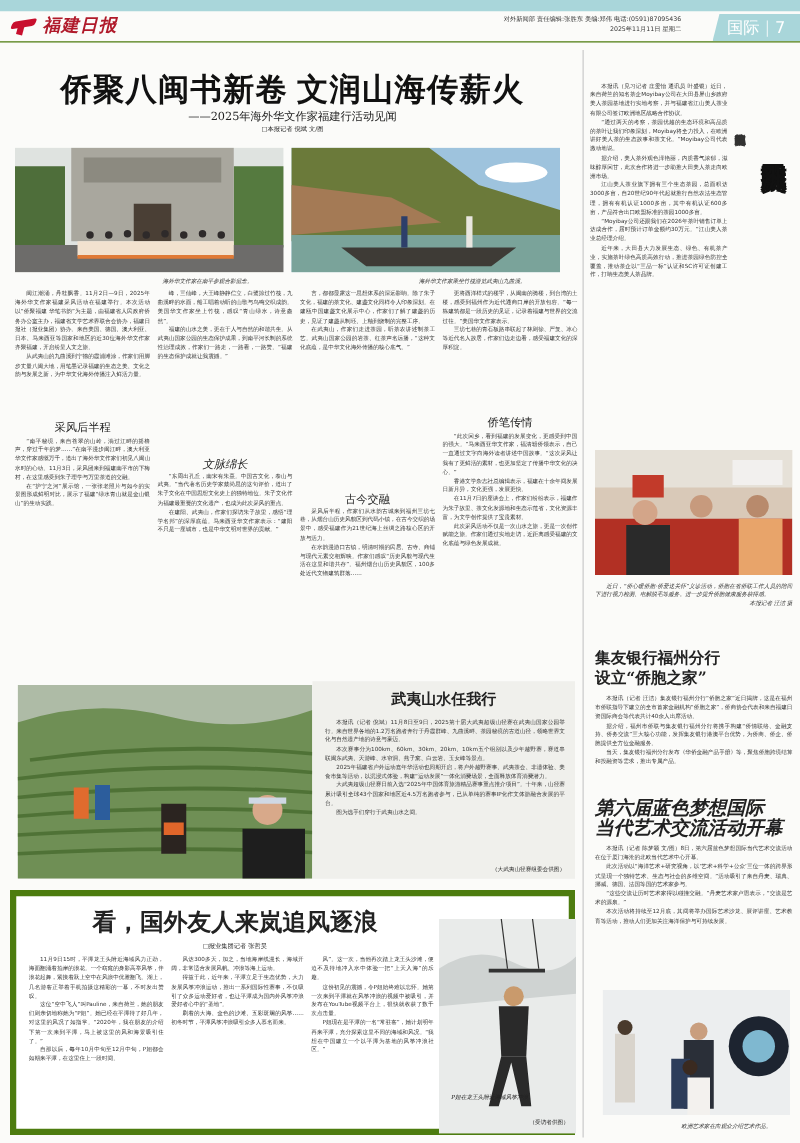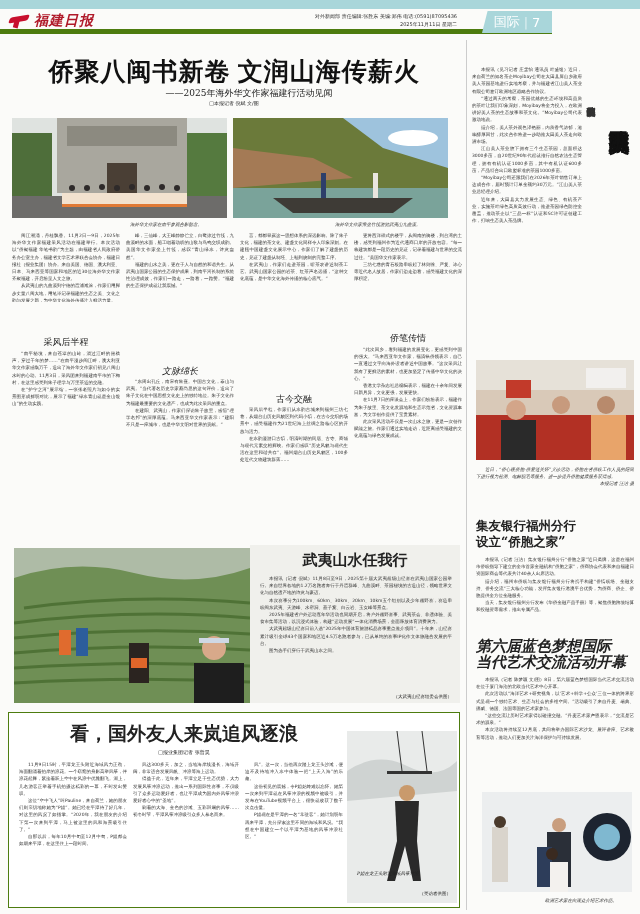--- a/index.html
+++ b/index.html
@@ -1,42 +1,42 @@
 <!DOCTYPE html>
 <html><head>
 <meta charset="utf-8">
 <style>
   * { box-sizing: border-box; margin: 0; padding: 0; }
   body { width: 640px; height: 914px; background: #fbfbf9; font-family: "DejaVu Serif", serif; color: #222; overflow: hidden; position: relative; }
   .topbar { position: absolute; left: 0; top: 0; width: 640px; height: 9px; background: #a9d6da; }
-  .header { position: absolute; left: 0; top: 9px; width: 552px; height: 25px; border-bottom: 5px solid #4d7c0f; }
+  .header { position: absolute; left: 0; top: 9px; width: 640px; height: 25px; border-bottom: 1px solid #4d7c0f; }
   .logo { position: absolute; left: 10px; top: 3px; display: flex; align-items: center; }
   .logo-mark { width: 20px; height: 14px; position: relative; }
   .logo-mark:before { content: ""; position: absolute; left: 0; top: 2px; width: 18px; height: 6px; background: #c8102e; transform: skewX(-30deg) rotate(-10deg); border-radius: 2px; }
   .logo-mark:after { content: ""; position: absolute; left: 4px; top: 4px; width: 5px; height: 10px; background: #c8102e; transform: rotate(15deg); }
   .logo-text { font-family: "DejaVu Serif", serif; font-style: italic; color: #b01a2a; font-size: 14px; margin-left: 4px; font-weight: bold; letter-spacing: 1px; }
   .edit-info { position: absolute; right: 95px; top: 3px; font-size: 5px; text-align: right; color: #333; line-height: 8px; font-family: "DejaVu Sans", sans-serif; }
   .section-tab { position: absolute; right: 0; top: 2px; width: 70px; height: 22px; background: #a9d6da; clip-path: polygon(8% 0, 100% 0, 100% 100%, 0 100%); display: flex; align-items: center; justify-content: center; color: #fff; font-family: "DejaVu Sans", sans-serif; font-size: 13px; }
   .section-tab .sep { margin: 0 4px; font-weight: 200; }
 
   .main-title { position: absolute; left: 0; top: 55px; width: 468px; text-align: center; font-family: Liberation Serif, serif; font-weight: bold; font-size: 25px; letter-spacing: 1px; color: #111; }
-  .main-subtitle { position: absolute; left: 15px; top: 87px; width: 468px; text-align: center; font-size: 9px; }
+  .main-subtitle { position: absolute; left: 0; top: 87px; width: 468px; text-align: center; font-size: 9px; }
   .main-byline { position: absolute; left: 0; top: 100px; width: 468px; text-align: center; font-size: 5px; font-family: "DejaVu Sans", sans-serif; }
   .photo { position: absolute; overflow: hidden; }
   .caption { position: absolute; font-size: 4.5px; font-style: italic; color: #333; }
   .col-text { position: absolute; font-size: 4.5px; line-height: 7.2px; color: #333; text-align: justify; font-family: "DejaVu Sans", sans-serif; overflow: hidden; }
   .col-text p { text-indent: 2em; }
   .subhead { position: absolute; font-size: 9px; text-align: center; color: #222; }
   .vline { position: absolute; width: 1px; background: #ccc; }
 
   .right-title { position: absolute; left: 606px; top: 115px; width: 26px; font-size: 21px; font-weight: bold; line-height: 26px; writing-mode: vertical-rl; color: #111; font-family: "DejaVu Serif", serif; }
   .right-vsub { position: absolute; left: 585px; top: 100px; font-size: 9px; line-height: 11px; writing-mode: vertical-rl; color: #333; }
   .story-title { position: absolute; font-family: "DejaVu Serif", serif; font-weight: bold; color: #222; }
 
-  .box { position: absolute; border: 1px solid #4d7c0f; background: #fff; }
+  .box { position: absolute; border: 5px solid #4d7c0f; background: #fff; }
   .wuyi-box { position: absolute; left: 250px; top: 545px; width: 210px; height: 158px; background: #f0f0ec; }
   .img-fill { width: 100%; height: 100%; }
 </style>
 </head>
 <body>
 
 <div class="topbar"></div>
 <div class="header">
   <div class="logo">
     <span class="logo-mark"></span>
@@ -152,21 +152,21 @@
     <rect x="45" y="82" width="12" height="25" fill="#e06b2e"></rect>
     <rect x="62" y="80" width="12" height="28" fill="#2c5d9c"></rect>
     <rect x="115" y="95" width="20" height="40" fill="#2b2420"></rect>
     <rect x="117" y="110" width="16" height="10" fill="#e0662a"></rect>
     <rect x="180" y="115" width="50" height="40" fill="#1e1e1e"></rect>
     <circle cx="200" cy="100" r="12" fill="#d8a98a"></circle>
     <rect x="185" y="90" width="30" height="5" fill="#cfd8e4"></rect>
   </svg>
 </div>
 <div class="wuyi-box">
-  <div class="story-title" style="position:absolute;left:0;top:6px;width:210px;text-align:center;font-size:15px;">武夷山水任我行</div>
+  <div class="story-title" style="position:absolute;left:0;top:6px;width:210px;text-align:center;font-size:12px;">武夷山水任我行</div>
   <div class="col-text" style="left:10px;top:30px;width:192px;height:120px;">
     <p>本报讯（记者 倪斌）11月8日至9日，2025第十届大武夷超级山径赛在武夷山国家公园举行。来自世界各地的1.2万名跑者奔行于丹霞群峰、九曲溪畔、茶园秘境的古道山径，领略世界文化与自然遗产地的诗意与豪迈。</p>
     <p>本次赛事分为100km、60km、30km、20km、10km五个组别以及少年越野赛，赛道串联闽东武夷、天游峰、水帘洞、燕子窠、白云岩、玉女峰等景点。</p>
     <p>2025年福建省户外运动嘉年华活动也同期开启，将户外越野赛事、武夷茶会、非遗体验、美食市集等活动，以沉浸式体验，构建“运动发展”一体化消费场景，全面释放体育消费潜力。</p>
     <p>大武夷超级山径赛日前入选“2025年中国体育旅游精品赛事重点推介项目”。十年来，山径赛累计吸引全球43个国家和地区近4.5万名跑者参与，已从单纯的赛事IP化作文体旅融合发展的平台。</p>
     <p>图为选手们穿行于武夷山水之间。</p>
   </div>
   <div style="position:absolute;right:8px;bottom:4px;font-size:4.5px;font-family:'DejaVu Sans',sans-serif;">（大武夷山径赛组委会供图）</div>
 </div>
 

